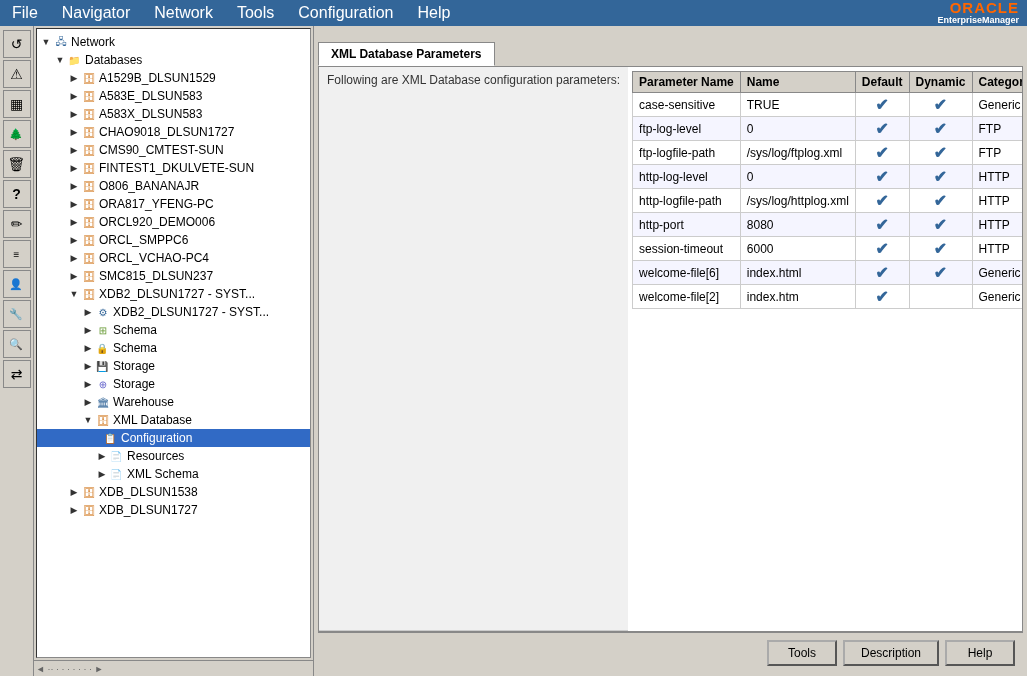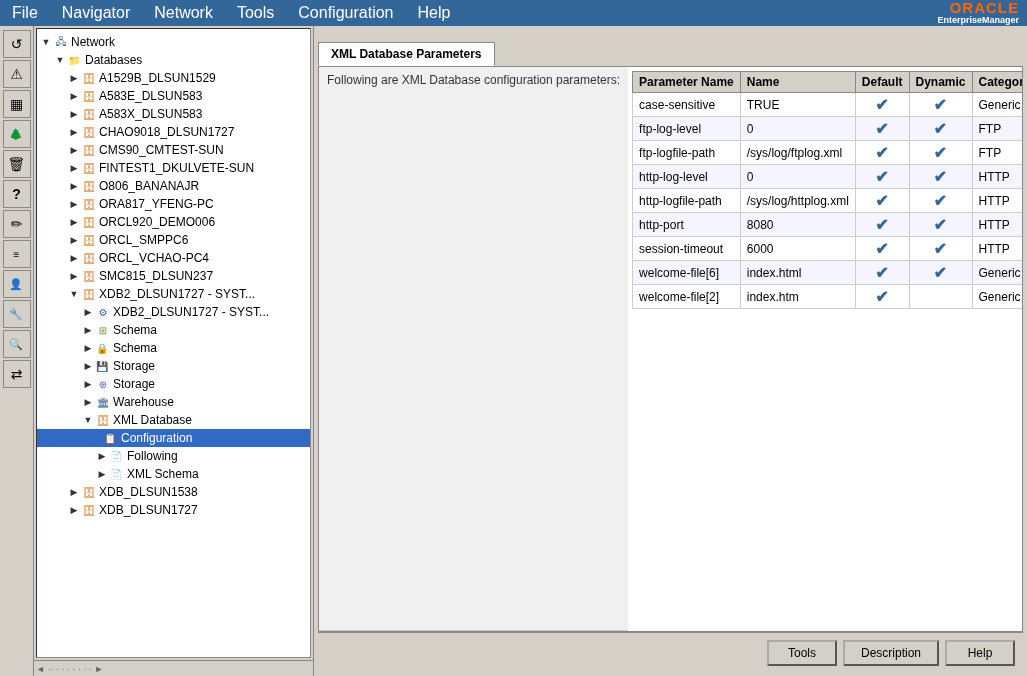--- a/index.html
+++ b/index.html
@@ -396,21 +396,21 @@
         <span>XML Database</span>
       </div>
       <div class="tree-item indent-4 selected">
         <span class="expander" style="width:8px;"></span>
         <span class="tree-icon" style="color:#6666cc;">📋</span>
         <span>Configuration</span>
       </div>
       <div class="tree-item indent-4">
         <span class="expander">▶</span>
         <span class="tree-icon" style="color:#6666cc;">📄</span>
-        <span>Following</span>
+        <span>Resources</span>
       </div>
       <div class="tree-item indent-4">
         <span class="expander">▶</span>
         <span class="tree-icon" style="color:#6666cc;">📄</span>
         <span>XML Schema</span>
       </div>
       <div class="tree-item indent-2">
         <span class="expander">▶</span>
         <span class="tree-icon" style="color:#cc6600;">🗄</span>
         <span>XDB_DLSUN1538</span>

